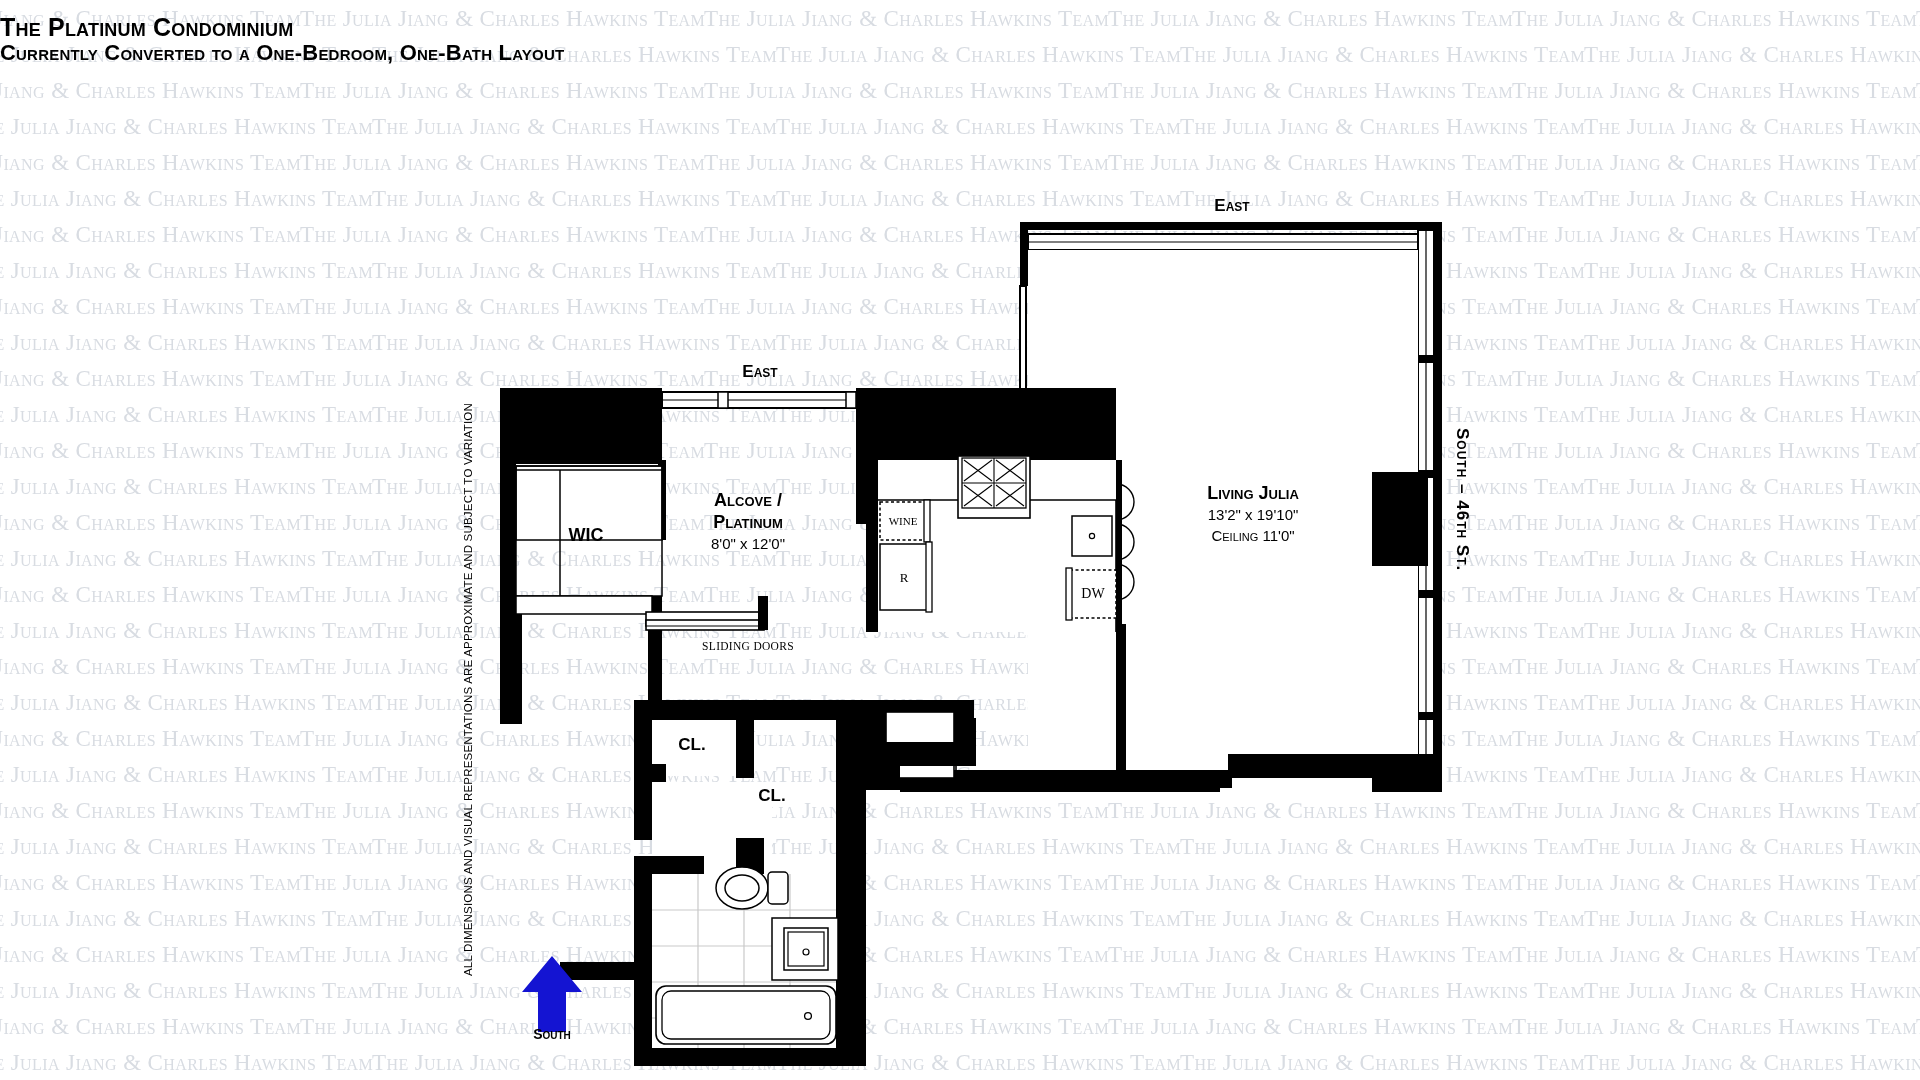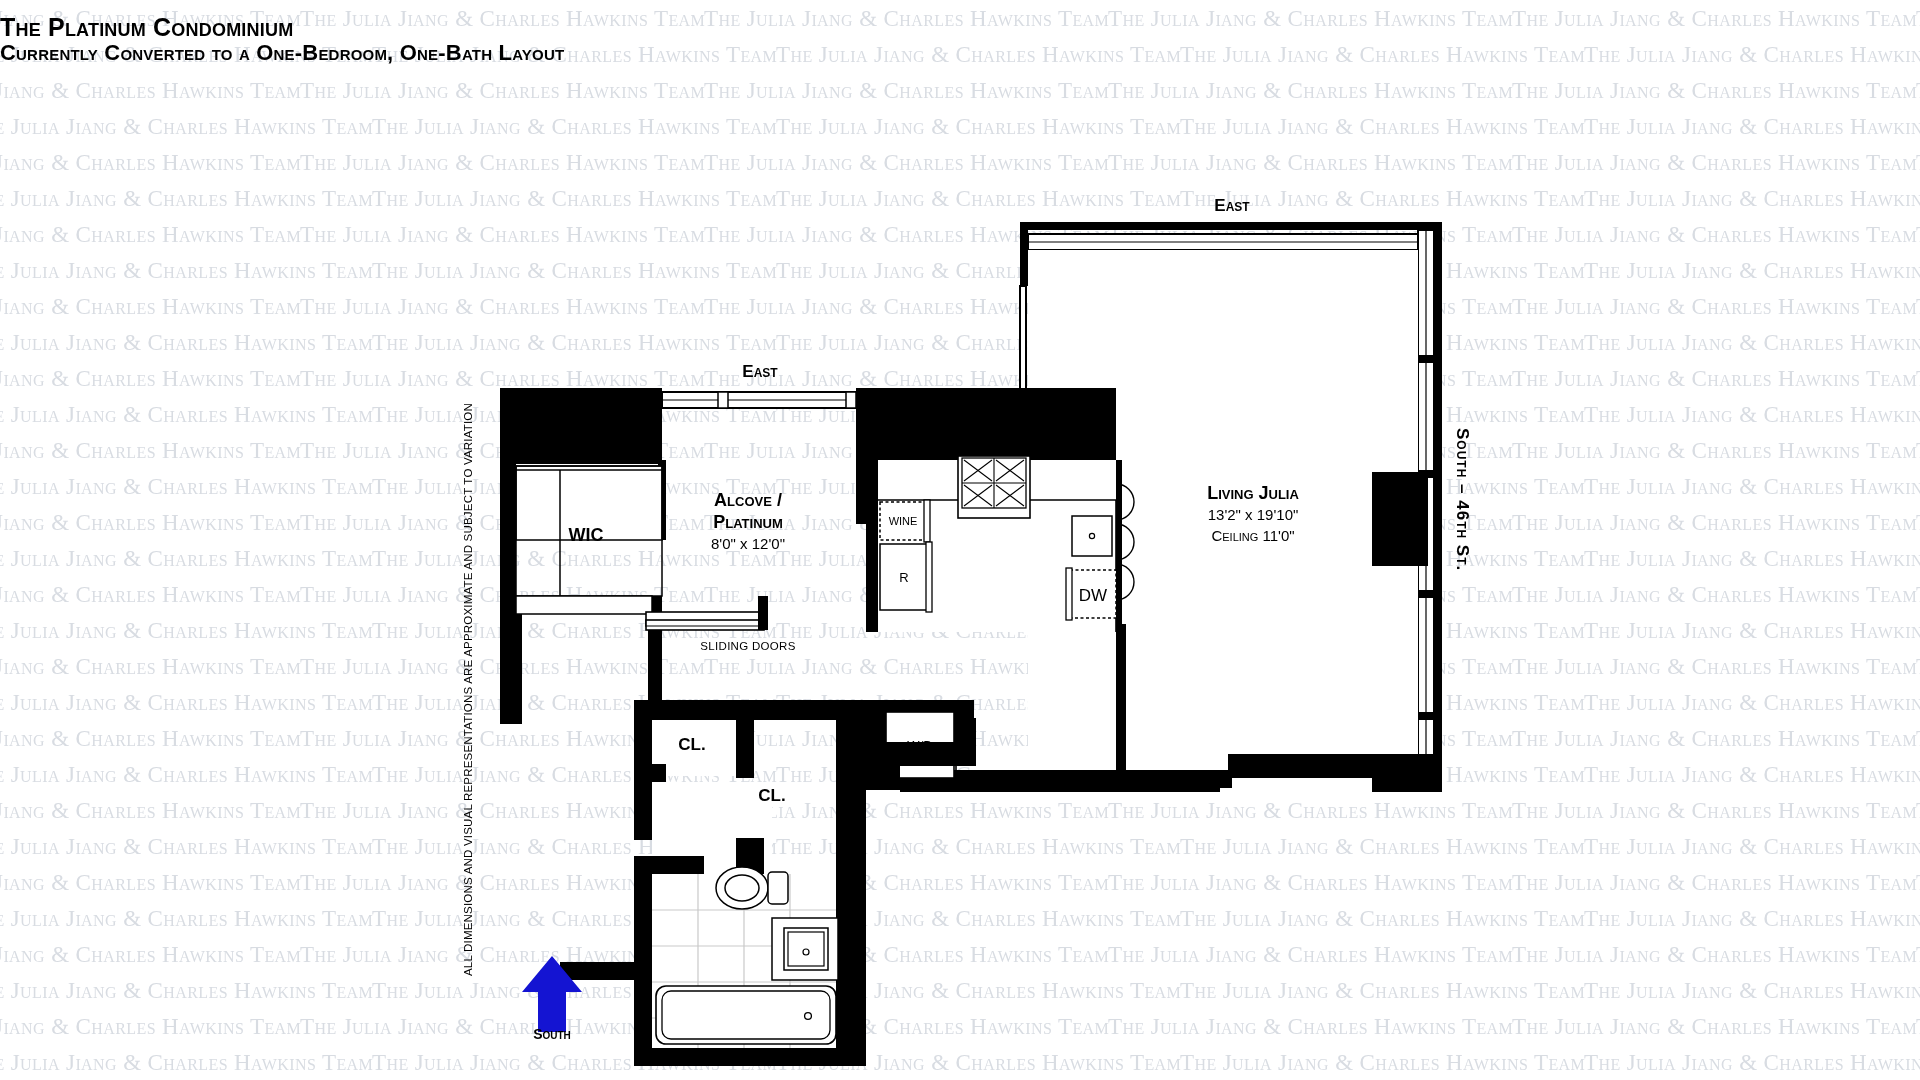--- a/index.html
+++ b/index.html
@@ -64,21 +64,21 @@
   .lbl {
     position: absolute;
     font-family: "Liberation Sans", sans-serif;
     color: #000;
     white-space: nowrap;
     z-index: 14;
   }
   .room-name { font-weight: bold; font-size: 18px; font-variant: small-caps; text-align: center; }
   .room-dim  { font-size: 15px; text-align: center; }
   .tiny      { font-size: 11px; font-variant: small-caps; font-weight: bold; }
-  .tiny-n    { font-size: 11px; }
+  .tiny-n    { font-size: 11px; font-family: Liberation Serif, serif; }
   .compass   { font-weight: bold; font-size: 17px; font-variant: small-caps; }
   .vert-right {
     font-weight: bold; font-size: 17px; font-variant: small-caps;
     writing-mode: vertical-rl; text-orientation: mixed; letter-spacing: 1px;
   }
   .vert-left {
     font-size: 11.5px; font-weight: normal;
     writing-mode: vertical-rl; transform: rotate(180deg);
     transform-origin: center; letter-spacing: 0.2px;
   }
@@ -431,21 +431,21 @@
   <div class="lbl room-dim ctr" style="left:1253px; top:527px; font-variant:small-caps;">Ceiling 11'0"</div>
 
   <div class="lbl room-name ctr" style="left:748px; top:490px;">Alcove /</div>
   <div class="lbl room-name ctr" style="left:748px; top:512px;">Platinum</div>
   <div class="lbl room-dim ctr" style="left:748px; top:535px;">8'0" x 12'0"</div>
 
   <div class="lbl room-name ctr" style="left:586px; top:525px;">WIC</div>
 
   <div class="lbl tiny-n ctr" style="left:903px; top:515px;">WINE</div>
   <div class="lbl tiny-n ctr" style="left:904px; top:570px; font-size:13px;">R</div>
-  <div class="lbl tiny-n ctr" style="left:1093px; top:586px; font-size:17px;">DW</div>
+  <div class="lbl tiny-n ctr" style="left:1093px; top:586px; font-size:14px;">DW</div>
   <div class="lbl tiny-n ctr" style="left:920px; top:738px; font-size:13px;">W/D</div>
 
   <div class="lbl room-name ctr" style="left:692px; top:735px; font-size:17px;">CL.</div>
   <div class="lbl room-name ctr" style="left:772px; top:786px; font-size:17px;">CL.</div>
 
   <div class="lbl tiny-n ctr" style="left:748px; top:640px; font-size:11.5px; letter-spacing:0.3px;">SLIDING DOORS</div>
   <div class="lbl tiny ctr" style="left:552px; top:1026px; font-size:14px;">South</div>
 
 </div>
 

